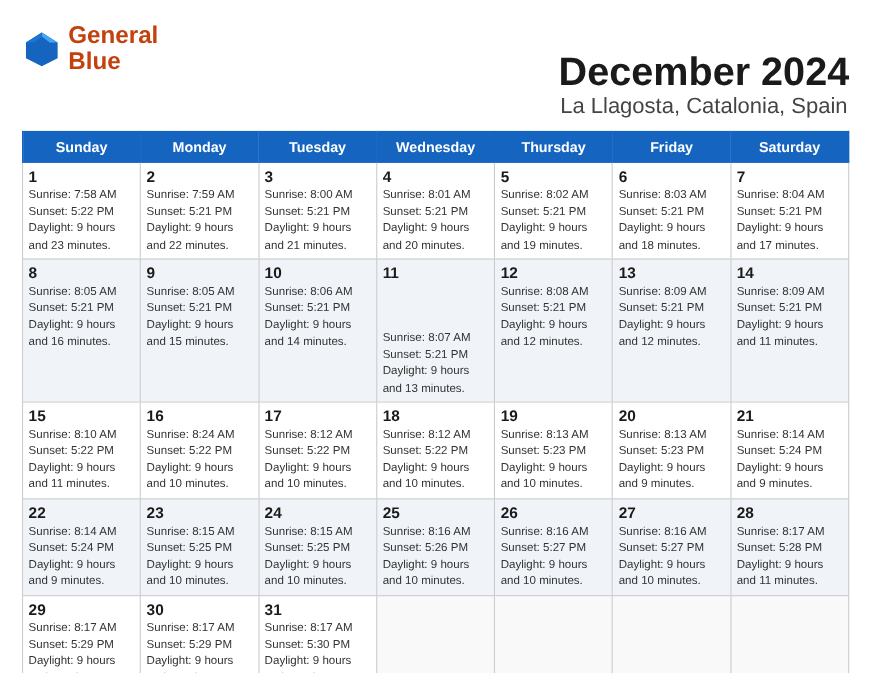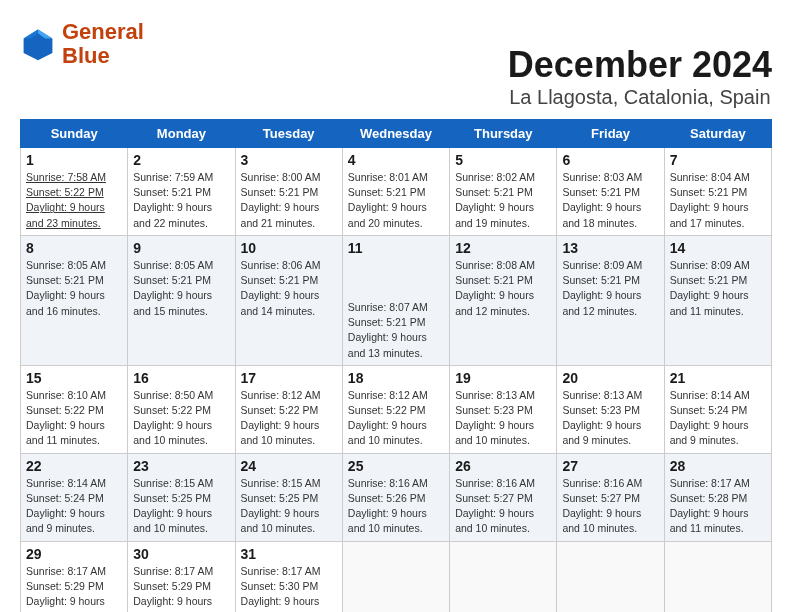--- a/index.html
+++ b/index.html
@@ -121,21 +121,21 @@
         <th>Wednesday</th>
         <th>Thursday</th>
         <th>Friday</th>
         <th>Saturday</th>
       </tr>
   </thead>
   <tbody id="calendar-body">
   <tr>
         <td>
           <span class="day-num">1</span>
-          <div class="day-info" style="white-space: pre-line; text-decoration: underline;">Sunrise: 7:58 AM
+          <div class="day-info" style="white-space: pre-line;">Sunrise: 7:58 AM
 Sunset: 5:22 PM
 Daylight: 9 hours
 and 23 minutes.</div>
         </td>
         <td>
           <span class="day-num">2</span>
           <div class="day-info" style="white-space: pre-line;">Sunrise: 7:59 AM
 Sunset: 5:21 PM
 Daylight: 9 hours
 and 22 minutes.</div>
@@ -230,21 +230,21 @@
       <tr>
         <td>
           <span class="day-num">15</span>
           <div class="day-info" style="white-space: pre-line;">Sunrise: 8:10 AM
 Sunset: 5:22 PM
 Daylight: 9 hours
 and 11 minutes.</div>
         </td>
         <td>
           <span class="day-num">16</span>
-          <div class="day-info" style="white-space: pre-line;">Sunrise: 8:50 AM
+          <div class="day-info" style="white-space: pre-line;">Sunrise: 8:24 AM
 Sunset: 5:22 PM
 Daylight: 9 hours
 and 10 minutes.</div>
         </td>
         <td>
           <span class="day-num">17</span>
           <div class="day-info" style="white-space: pre-line;">Sunrise: 8:12 AM
 Sunset: 5:22 PM
 Daylight: 9 hours
 and 10 minutes.</div>

